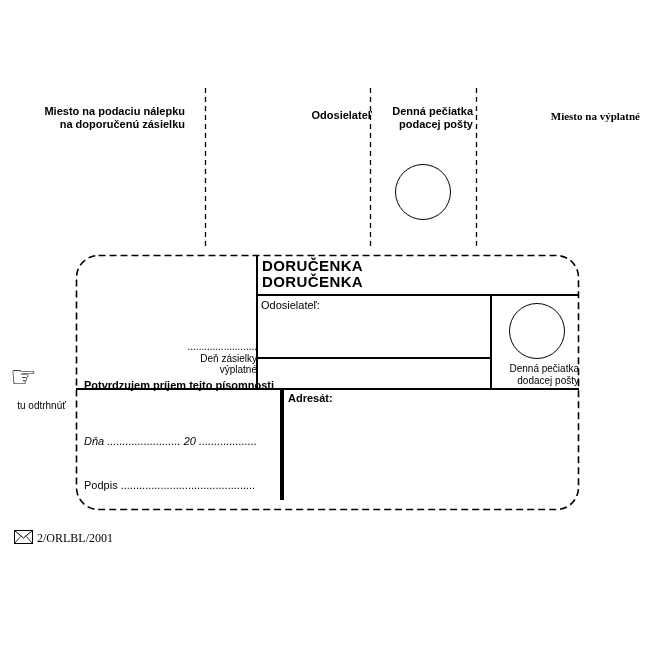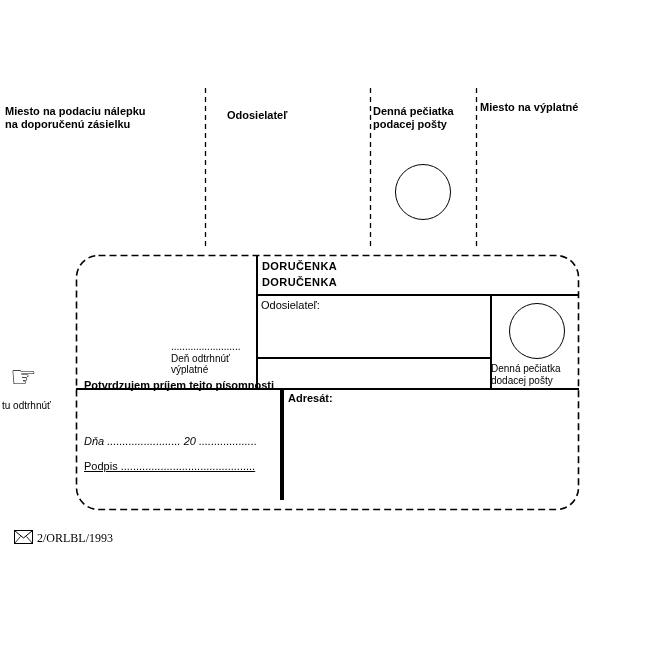--- a/index.html
+++ b/index.html
@@ -5,24 +5,24 @@
   html,body { margin:0; padding:0; background:#fff; }
   .page {
     position:relative; width:650px; height:650px; background:#ffffff;
     font-family:"Liberation Sans", sans-serif; color:#000; overflow:hidden;
   }
   .abs { position:absolute; }
   .hline { background:#000; height:1.5px; }
   .vline { background:#000; width:1.5px; }
   .lbl { font-size:11px; line-height:13px; }
   .bold { font-weight:700; }
-  .center { text-align:left; }
+  .center { text-align:right; }
   .small { font-size:10px; line-height:11.5px; }
   .circle { border:1.5px solid #000; border-radius:50%; box-sizing:border-box; }
-  .title { font-size:11px; font-weight:700; line-height:16px; letter-spacing:.4px; }
+  .title { font-size:15px; font-weight:700; line-height:16px; letter-spacing:.4px; }
   .serif { font-family:"Liberation Serif", serif; }
 </style>
 </head>
 <body>
 
 <div class="page">
 
   <svg class="abs" style="left:0; top:0;" width="650" height="650" aria-hidden="true">
     <line x1="205.5" y1="88" x2="205.5" y2="248" stroke="#000" stroke-width="1.3" stroke-dasharray="5 4"></line>
     <line x1="370.5" y1="88" x2="370.5" y2="248" stroke="#000" stroke-width="1.3" stroke-dasharray="5 4"></line>
@@ -35,21 +35,21 @@
     <div>na doporučenú zásielku</div>
   </div>
 
   <div class="abs lbl bold center" style="left:227px; top:109px; width:145px;">Odosielateľ</div>
 
   <div class="abs lbl bold center" style="left:373px; top:105px; width:100px;">
     <div>Denná pečiatka</div>
     <div>podacej pošty</div>
   </div>
 
-  <div class="abs lbl bold center" style="left:480px; top:101px; width:160px;">Miesto na výplatné</div>
+  <div class="abs lbl bold center" style="left:480px; top:110px; width:160px;font-family:Liberation Serif, serif;">Miesto na výplatné</div>
 
   <div class="abs circle" style="left:395px; top:164px; width:56px; height:56px;"></div>
 
   <div class="abs" style="left:76px; top:255px; width:503px; height:255px;">
 
     <div class="abs vline" style="left:180px; top:0; height:133px;"></div>
     <div class="abs hline" style="left:180px; top:39px; width:323px;"></div>
     <div class="abs hline" style="left:180px; top:102px; width:235px;"></div>
     <div class="abs vline" style="left:414px; top:39px; height:94px;"></div>
     <div class="abs hline" style="left:0; top:133px; width:503px;"></div>
@@ -57,40 +57,40 @@
 
     <div class="abs title" style="left:186px; top:3px;">
       <div>DORUČENKA</div>
       <div>DORUČENKA</div>
     </div>
 
     <div class="abs lbl" style="left:185px; top:44px;">Odosielateľ:</div>
 
     <div class="abs small center" style="left:95px; top:86px; width:86px;">
       <div>.........................</div>
-      <div>Deň odtrhnúť</div>
+      <div>Deň zásielky</div>
       <div>výplatné</div>
     </div>
 
     <div class="abs circle" style="left:433px; top:48px; width:56px; height:56px;"></div>
     <div class="abs small center" style="left:415px; top:108px; width:88px;">
       <div>Denná pečiatka</div>
       <div>dodacej pošty</div>
     </div>
 
     <div class="abs lbl bold" style="left:8px; top:124px;">Potvrdzujem príjem tejto písomnosti</div>
     <div class="abs lbl" style="left:8px; top:180px;font-style:italic;">Dňa ........................ 20 ...................</div>
-    <div class="abs lbl" style="left:8px; top:205px;text-decoration:underline;">Podpis ............................................</div>
+    <div class="abs lbl" style="left:8px; top:224px;">Podpis ............................................</div>
 
     <div class="abs lbl bold" style="left:212px; top:137px;">Adresát:</div>
   </div>
 
   <div class="abs" style="left:10px; top:362px; font-size:30px; line-height:30px;">☞</div>
   <div class="abs small center" style="left:2px; top:400px; width:64px;">tu odtrhnúť</div>
 
   <svg class="abs" style="left:14px; top:530px;" width="19" height="14" aria-hidden="true">
     <rect x="0.5" y="0.5" width="18" height="13" fill="none" stroke="#000" stroke-width="1"></rect>
     <path d="M0.5,0.5 L9.5,8 L18.5,0.5" fill="none" stroke="#000" stroke-width="1"></path>
     <path d="M0.5,13.5 L6.5,6.5 M18.5,13.5 L12.5,6.5" fill="none" stroke="#000" stroke-width="0.8"></path>
   </svg>
-  <div class="abs serif" style="left:37px; top:531px; font-size:12px;">2/ORLBL/1993</div>
+  <div class="abs serif" style="left:37px; top:531px; font-size:12px;">2/ORLBL/2001</div>
 
 </div>
 
 </body></html>

